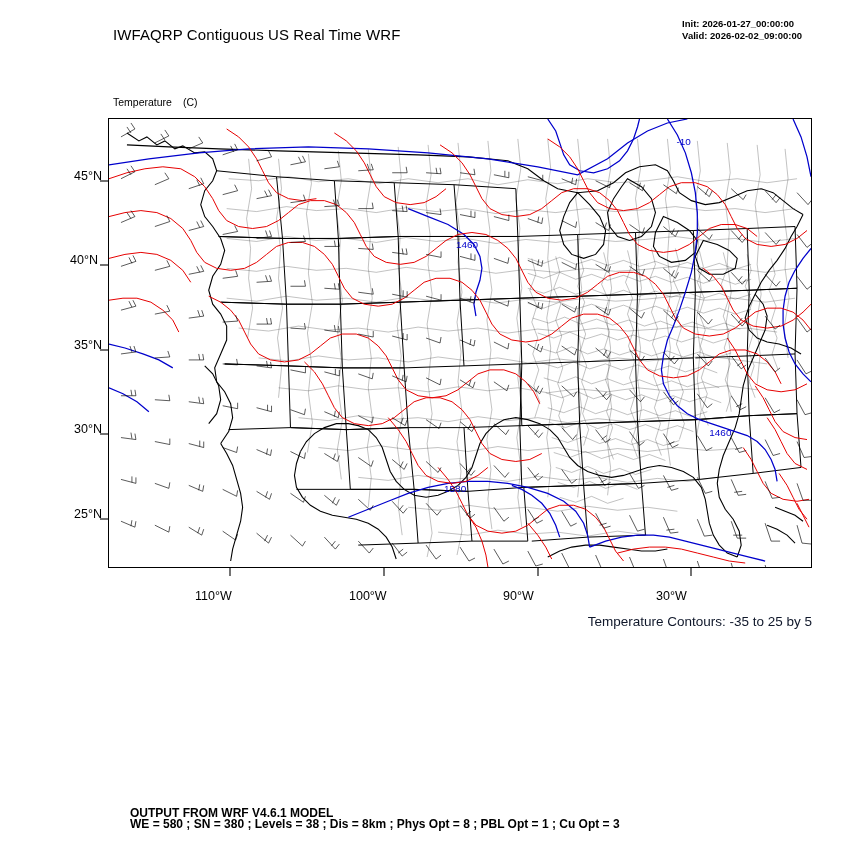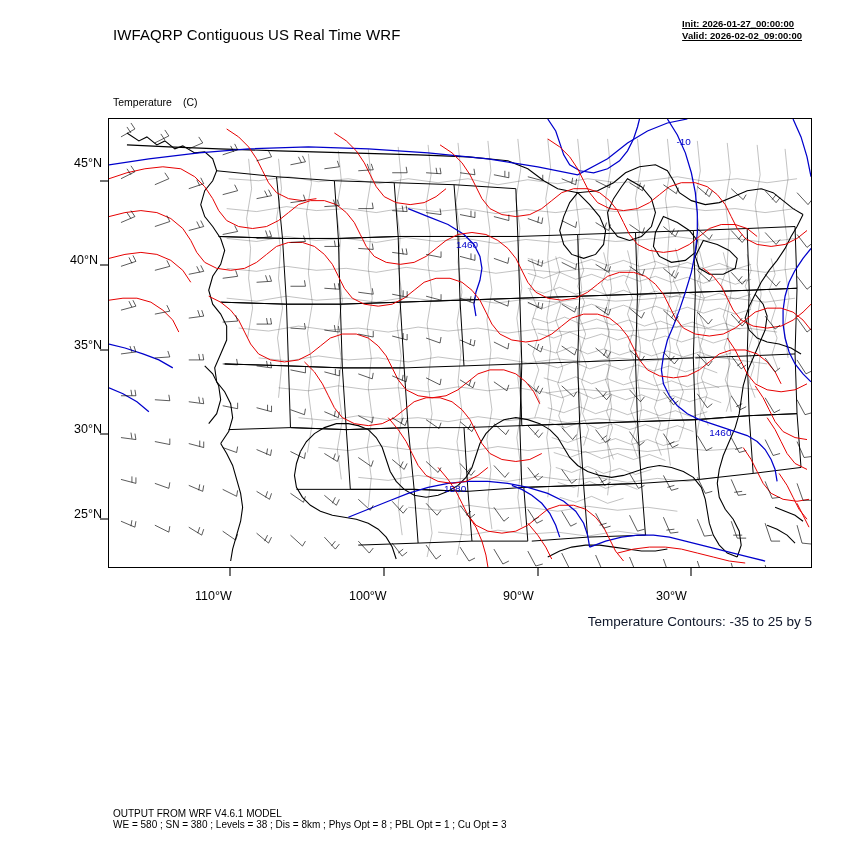--- a/index.html
+++ b/index.html
@@ -30,21 +30,20 @@
   }
   .init-block {
     position: absolute;
     right: 48px;
     top: 18px;
     text-align: left;
     font-size: 9.5px;
     font-weight: bold;
     line-height: 12px;
     white-space: nowrap;
-    text-decoration: underline;
   }
   .units-block {
     position: absolute;
     left: 113px;
     top: 66px;
     font-size: 10.5px;
     line-height: 14.5px;
     white-space: pre;
   }
   .units-row span.u-name {
@@ -91,24 +90,24 @@
     top: 612px;
     text-align: right;
     font-size: 13.5px;
     line-height: 20px;
     white-space: nowrap;
   }
   .legend .height-line { color: #0000cc; }
   .legend .temp-line { color: #0f172a; }
   .footer {
     position: absolute;
-    left: 113px;
+    left: 130px;
     bottom: 20px;
-    font-size: 10px;
-    font-weight: normal;
+    font-size: 12px;
+    font-weight: bold;
     line-height: 11px;
     white-space: nowrap;
   }
   .hcontour { fill: none; stroke: #0000cc; stroke-width: 1.25; }
   .tcontour { fill: none; stroke: #e60000; stroke-width: 1.0; }
   .coast { fill: none; stroke: #000000; stroke-width: 1.1; }
   .state { fill: none; stroke: #000000; stroke-width: 1.0; }
   .county { fill: none; stroke: #303030; stroke-width: 0.3; }
   .barb { stroke: #000000; stroke-width: 0.65; fill: none; }
   .clabel-h { fill: #0000cc; font-size: 10px; font-family: "Liberation Sans", sans-serif; }
@@ -125,21 +124,21 @@
     <div>Init: 2026-01-27_00:00:00</div>
     <div>Valid: 2026-02-02_09:00:00</div>
   </div>
 
   <div class="units-block">
     <div class="units-row"><span class="u-name">Temperature</span><span>(C)</span></div>
     <div class="units-row"><span class="u-name">Height</span><span>(m)</span></div>
     <div class="units-row"><span class="u-name">Winds</span><span>(kts)</span></div>
   </div>
 
-  <div class="ytick-label" style="left:46px; top:156px;">45°N</div>
+  <div class="ytick-label" style="left:46px; top:169px;">45°N</div>
   <div class="ytick-label" style="left:42px; top:253px;">40°N</div>
   <div class="ytick-label" style="left:46px; top:338px;">35°N</div>
   <div class="ytick-label" style="left:46px; top:422px;">30°N</div>
   <div class="ytick-label" style="left:46px; top:507px;">25°N</div>
 
   <div class="xtick-label" style="left:195px; top:589px;">110°W</div>
   <div class="xtick-label" style="left:349px; top:589px;">100°W</div>
   <div class="xtick-label" style="left:503px; top:589px;">90°W</div>
   <div class="xtick-label" style="left:656px; top:589px;">30°W</div>
 

